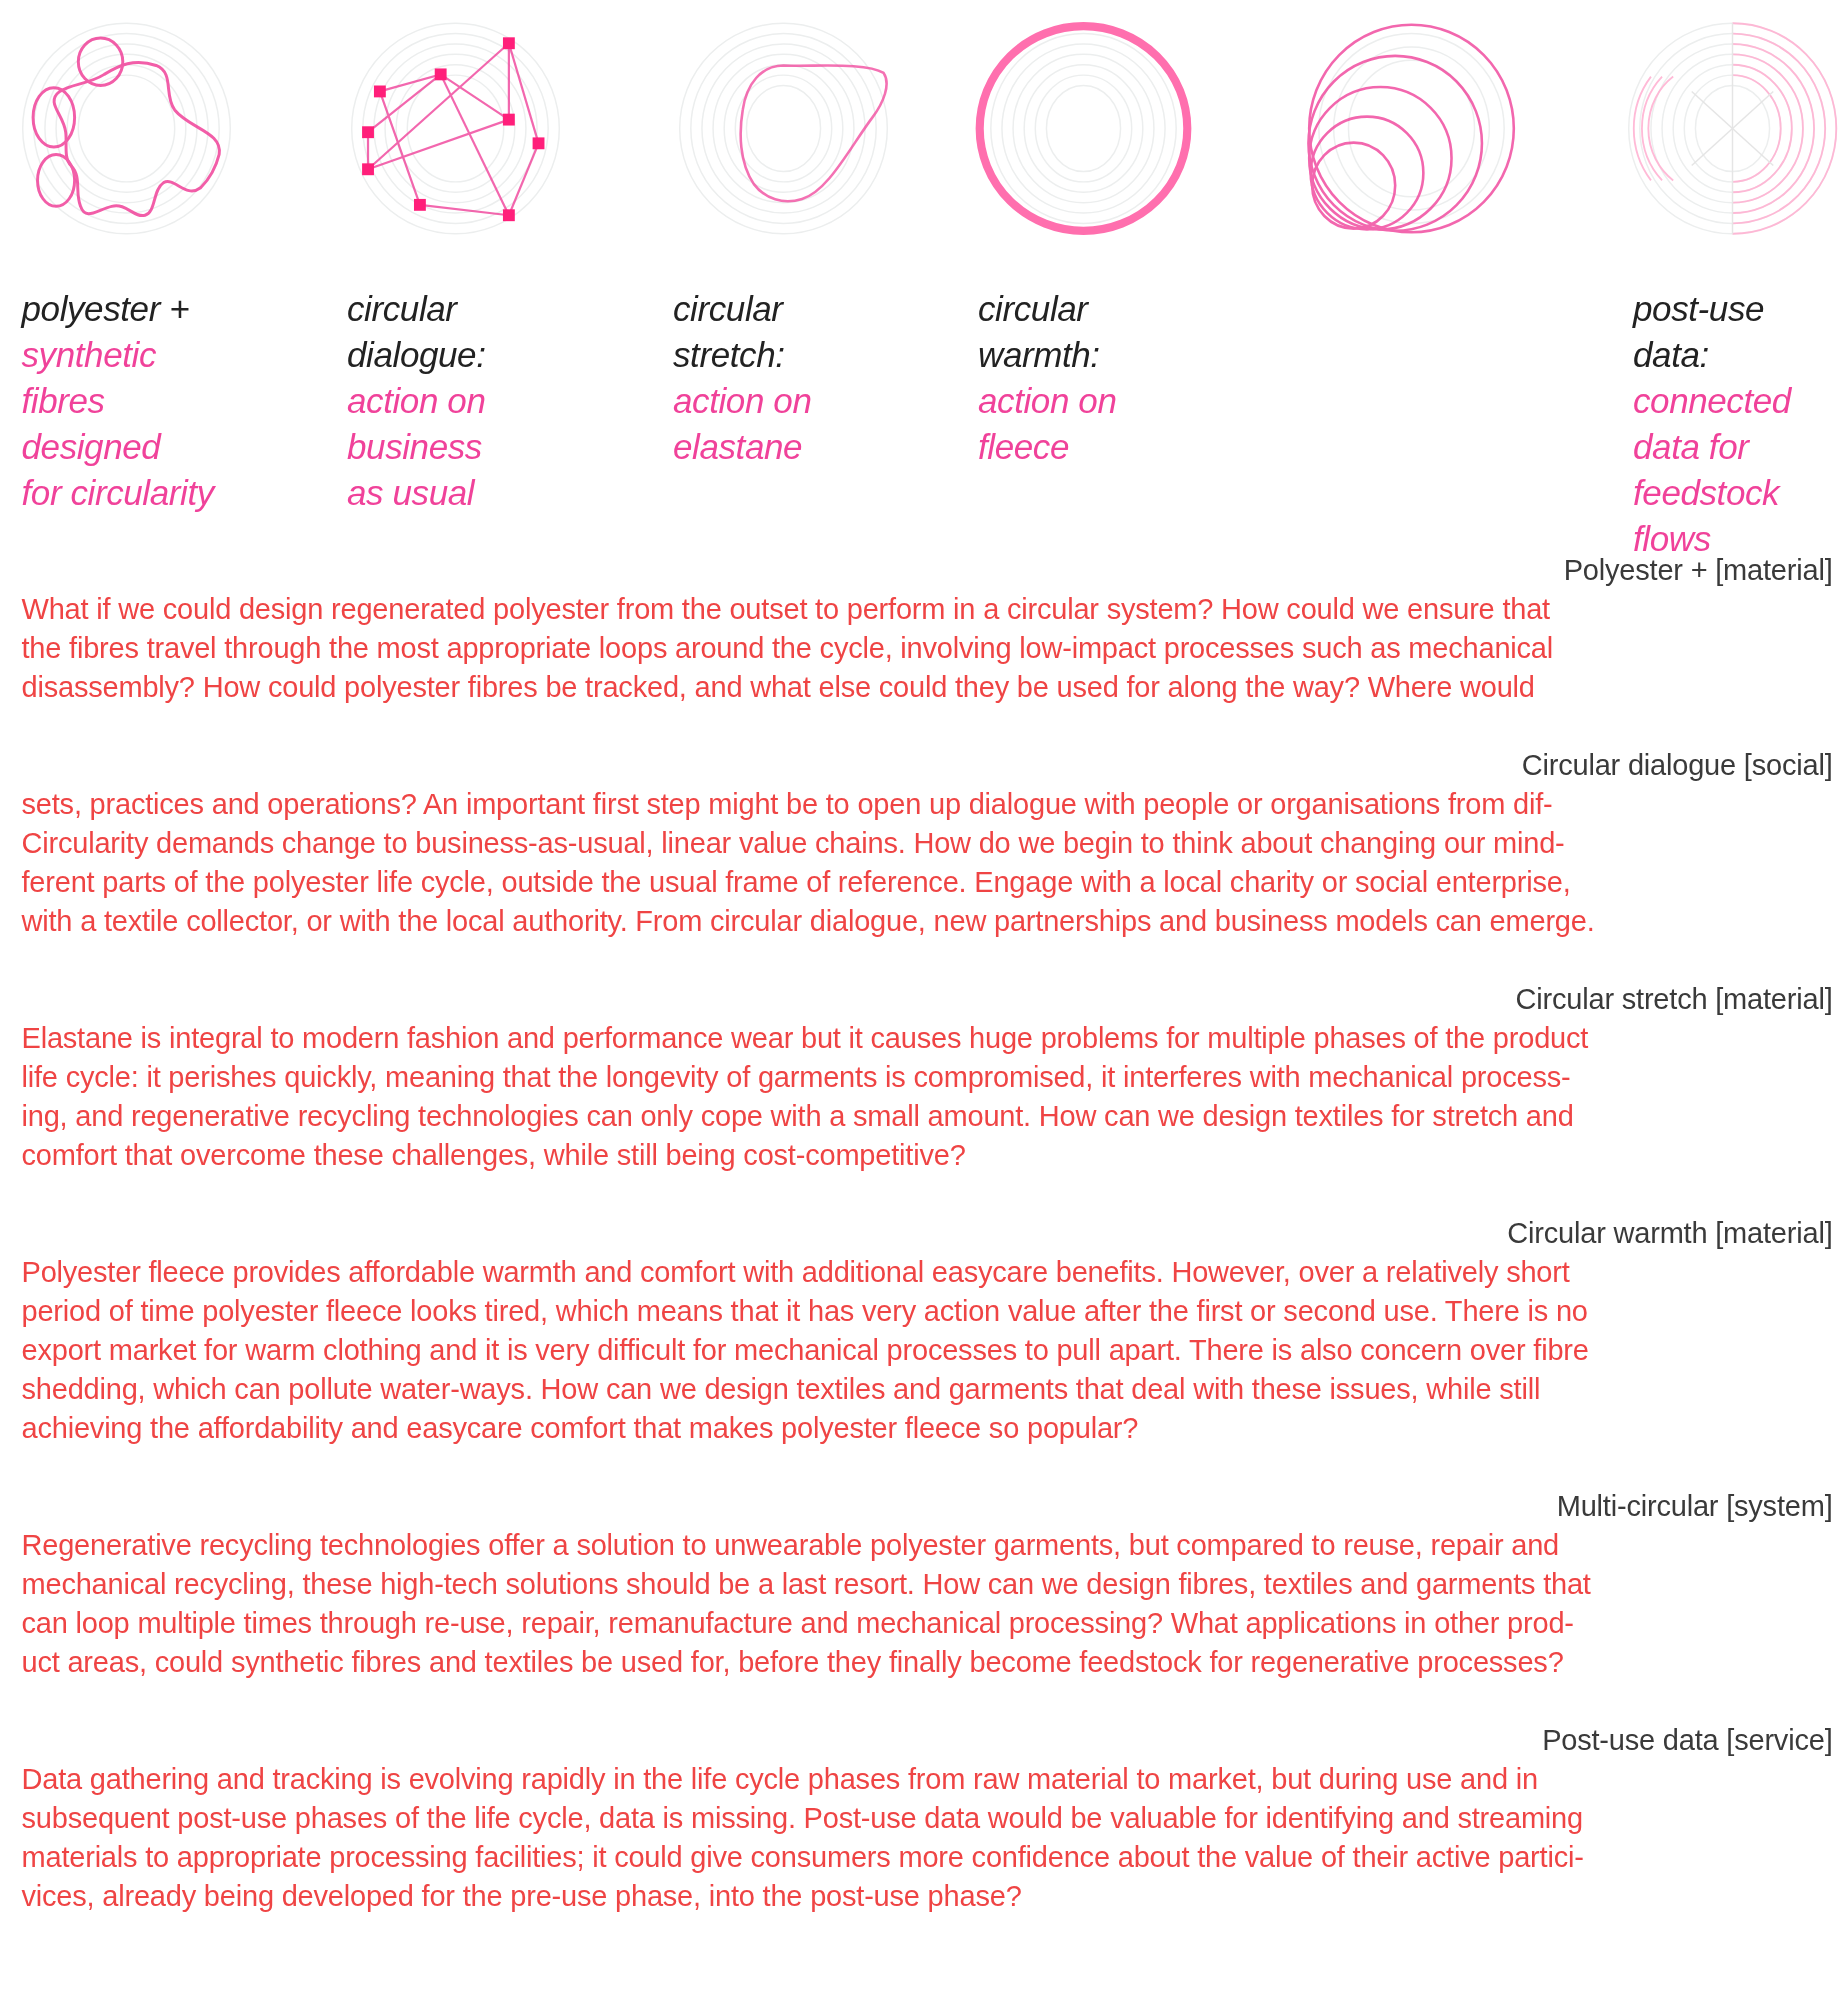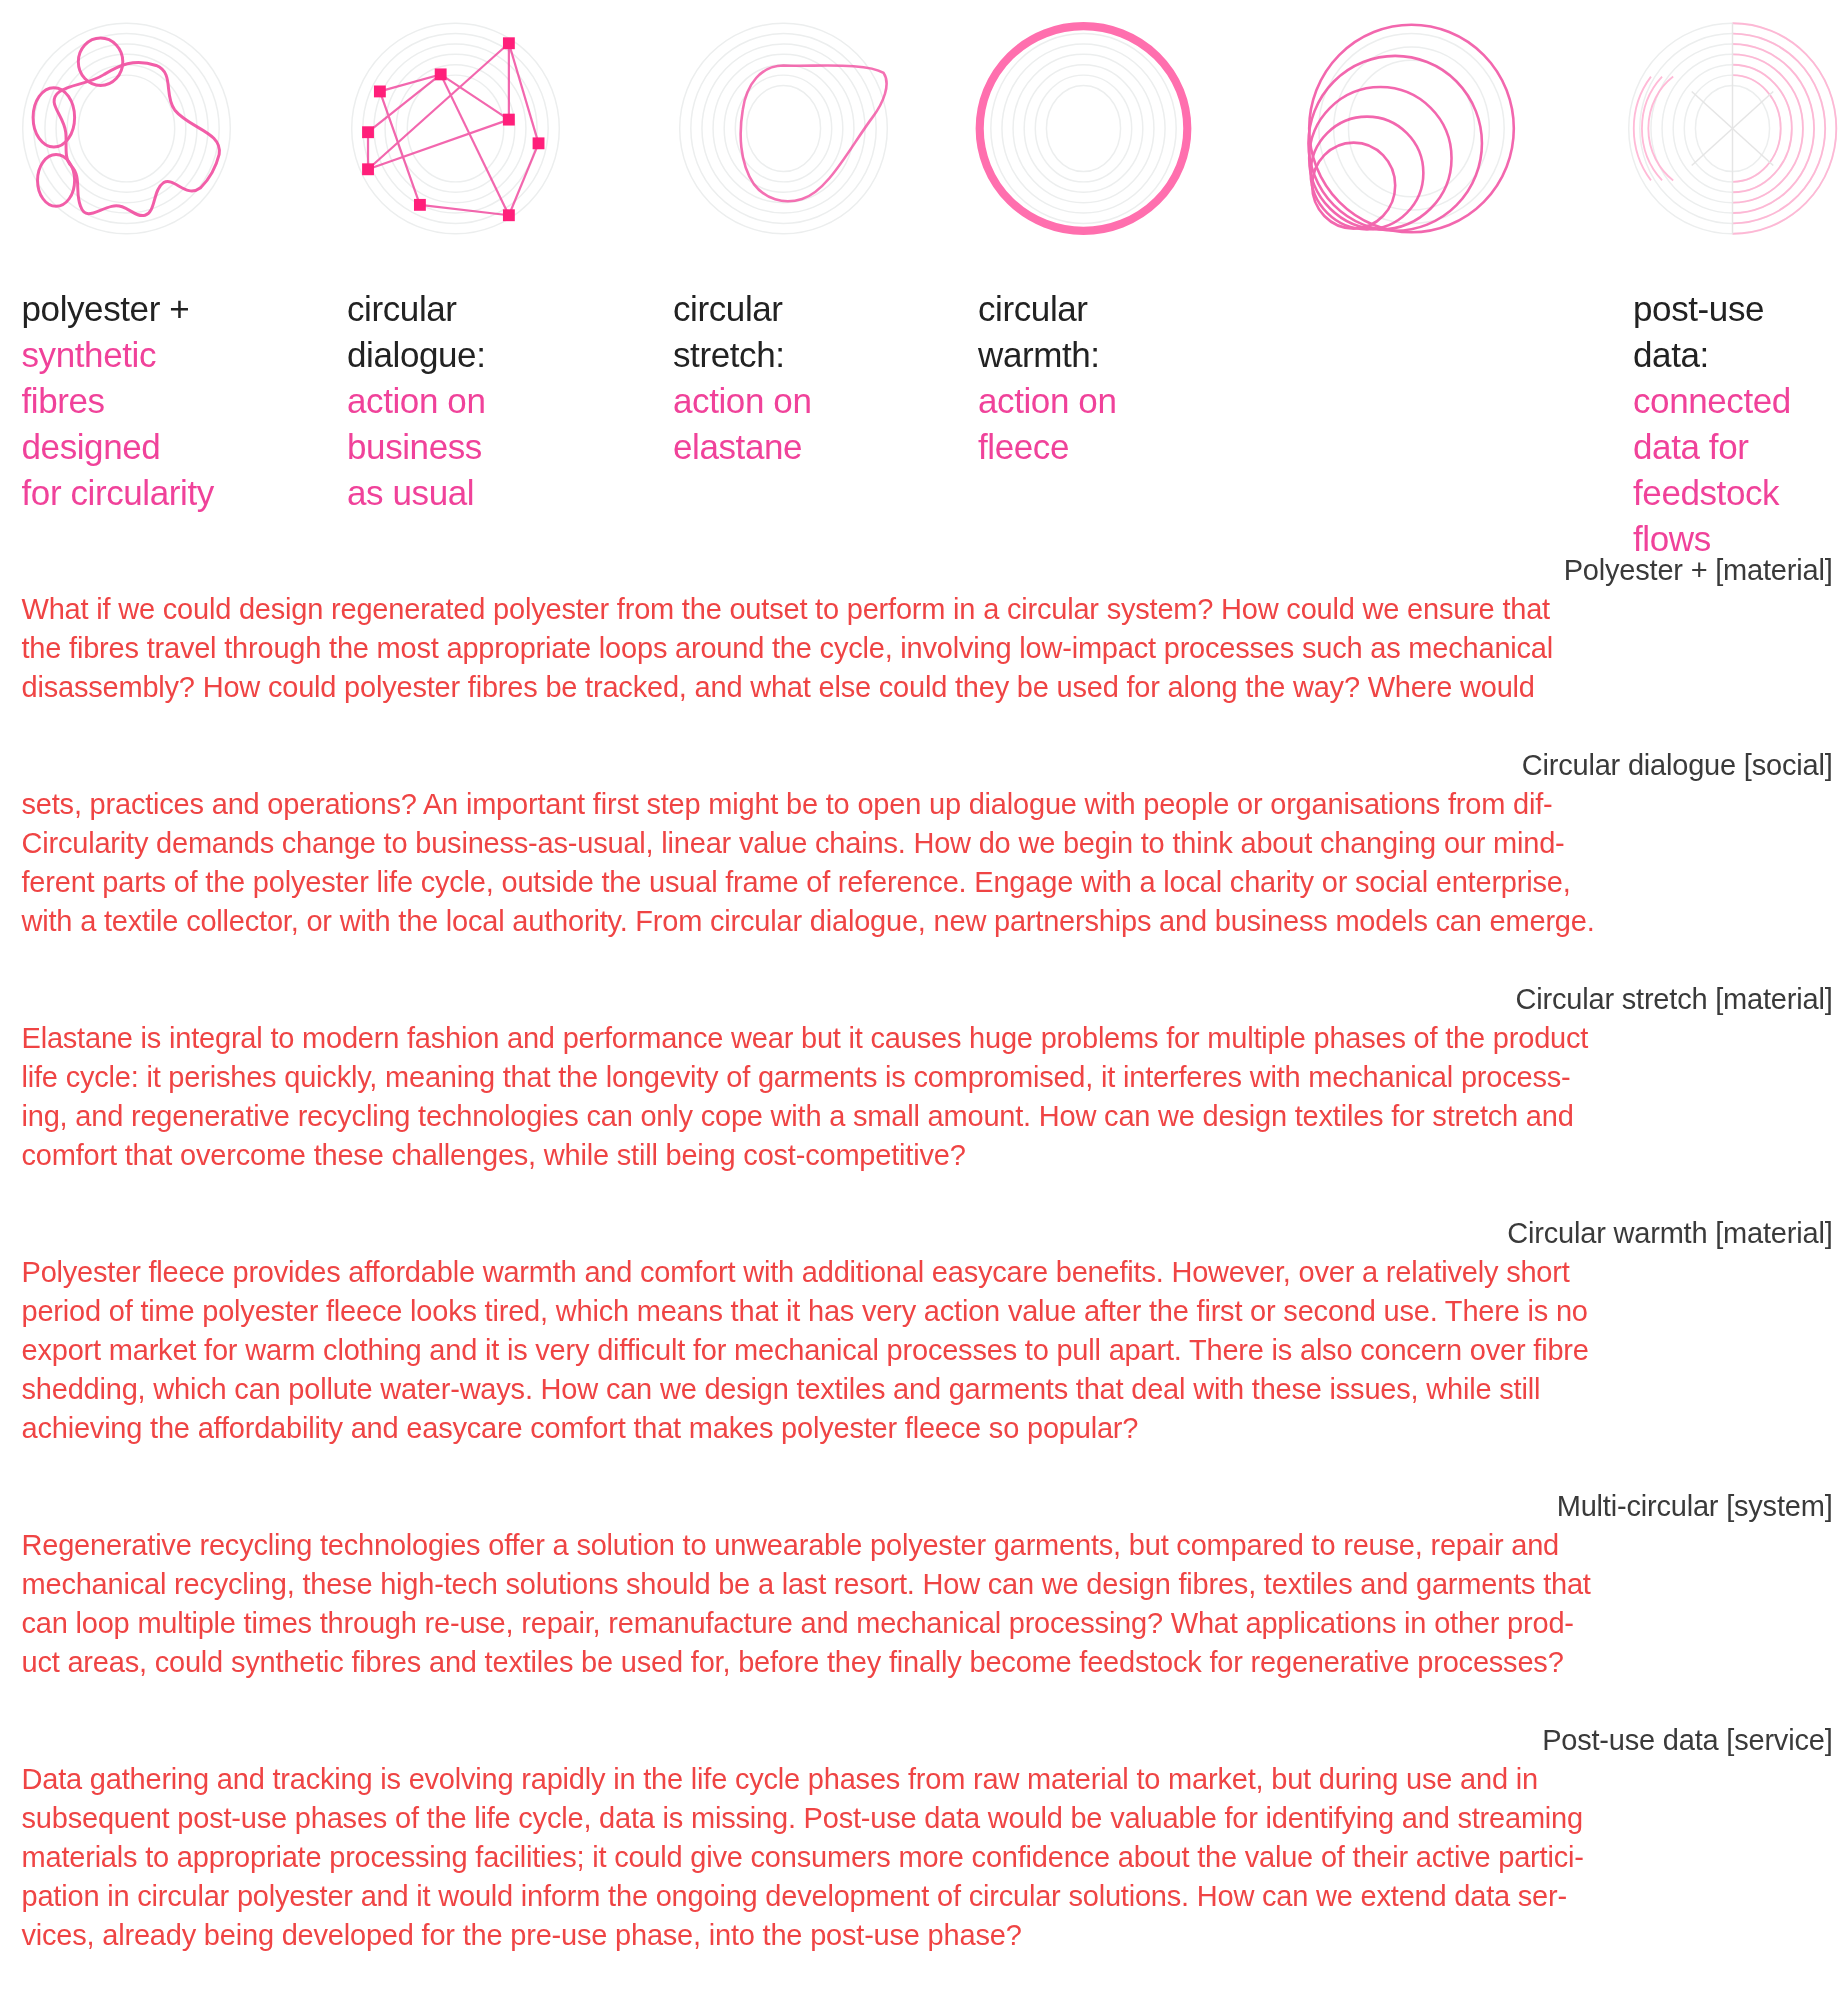--- a/index.html
+++ b/index.html
@@ -1,20 +1,20 @@
 <!DOCTYPE html>
 <html style="font-size:12px"><head>
 <meta charset="utf-8">
 <style>
   html,body{margin:0;padding:0;background:#ffffff;}
   body{width:1846px;height:2005px;position:relative;overflow:hidden;font-family:"Liberation Sans",sans-serif;color:#333333;}
   .icons{position:absolute;left:0;top:0;width:1846px;height:252px;}
   .icon{position:absolute;top:21px;width:223px;height:215px;}
   .icon svg{width:100%;height:100%;overflow:visible;}
-  .titles{position:absolute;left:0;top:286px;width:1707px;height:275px;}
+  .titles{position:absolute;left:0;top:286px;width:1707px;height:275px;font-style:italic;}
   .title-col{position:absolute;top:0;width:312px;font-size:35px;line-height:46px;letter-spacing:-0.4px;}
   .title-col .dark{color:#222222;display:block;}
   .title-col .pink{color:#f0429a;display:block;}
   .body{position:absolute;left:21.5px;top:551px;width:1811px;}
   .section{margin:0 0 39px 0;}
   .section h3{margin:0;font-weight:normal;font-size:29px;line-height:39px;color:#3a3a3a;letter-spacing:-0.2px;text-align:right;}
   .section .line{display:block;font-size:29px;line-height:39px;color:#ef4444;white-space:nowrap;letter-spacing:-0.2px;}
 </style>
 </head>
 <body>
@@ -225,17 +225,16 @@
     <span class="line">Regenerative recycling technologies offer a solution to unwearable polyester garments, but compared to reuse, repair and</span>
     <span class="line">mechanical recycling, these high-tech solutions should be a last resort. How can we design fibres, textiles and garments that</span>
     <span class="line">can loop multiple times through re-use, repair, remanufacture and mechanical processing? What applications in other prod-</span>
     <span class="line">uct areas, could synthetic fibres and textiles be used for, before they finally become feedstock for regenerative processes?</span>
   </div>
   <div class="section">
     <h3>Post-use data [service]</h3>
     <span class="line">Data gathering and tracking is evolving rapidly in the life cycle phases from raw material to market, but during use and in</span>
     <span class="line">subsequent post-use phases of the life cycle, data is missing. Post-use data would be valuable for identifying and streaming</span>
     <span class="line">materials to appropriate processing facilities; it could give consumers more confidence about the value of their active partici-</span>
-    <span class="line">pation in circular polyester and it would inform the ongoing development of circular solutions. How can we extend data ser-</span>
     <span class="line">vices, already being developed for the pre-use phase, into the post-use phase?</span>
   </div>
 </div>
 
 
 </body></html>

